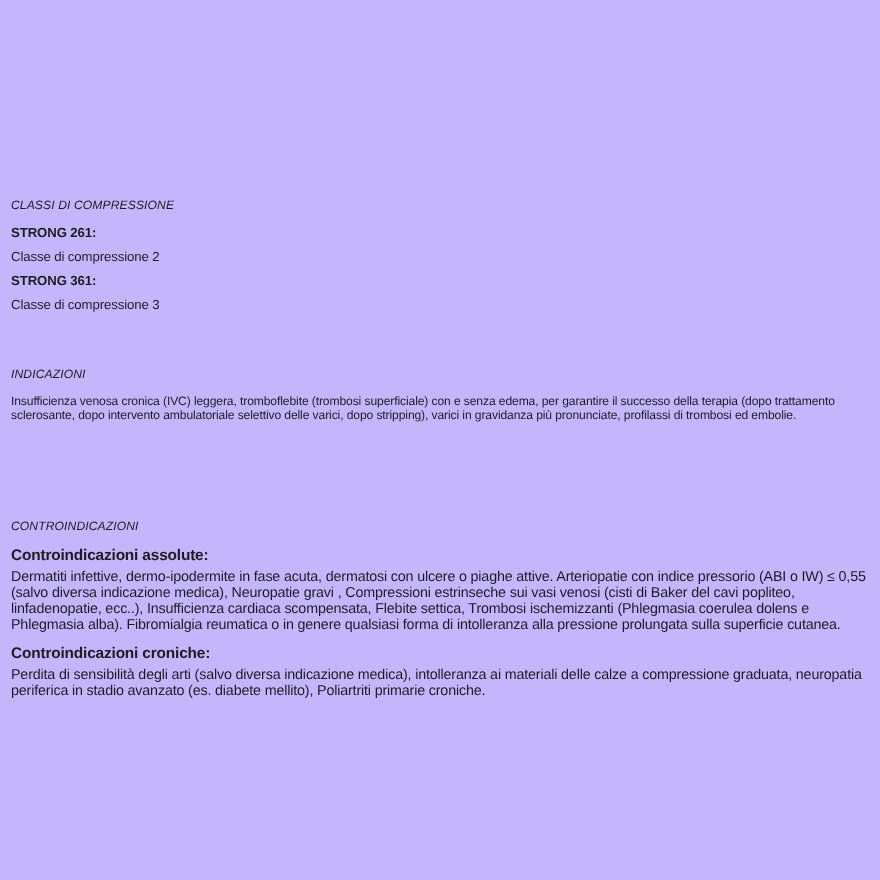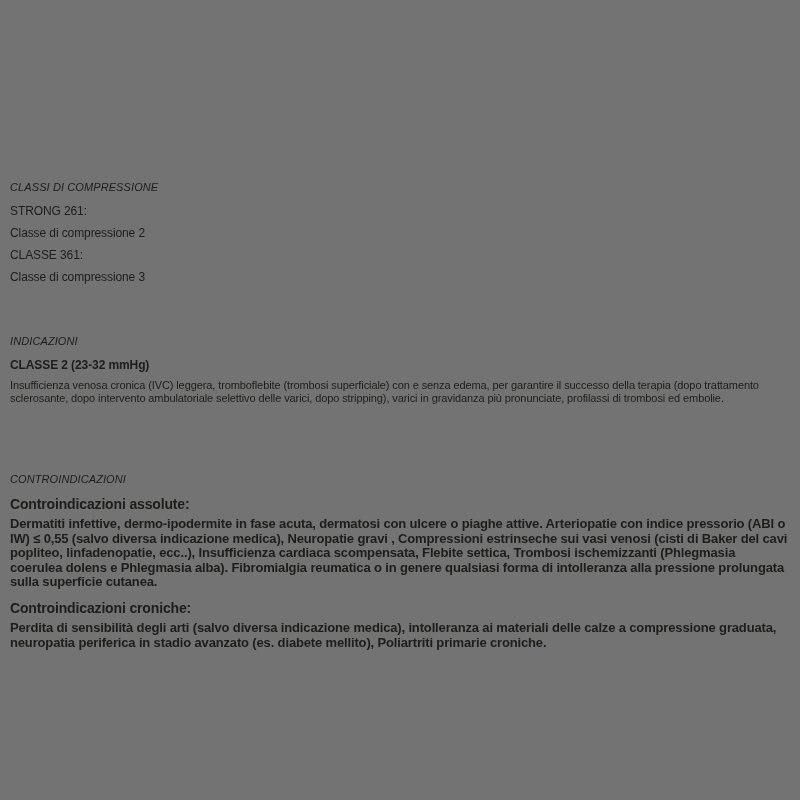--- a/index.html
+++ b/index.html
@@ -4,21 +4,21 @@
 <style>
   html, body {
     margin: 0;
     padding: 0;
     background: #ffffff;
   }
   .page {
     position: relative;
     width: 800px;
     height: 800px;
-    background: #737373;
+    background: #c4b5fd;
     overflow: hidden;
     font-family: "Liberation Sans", sans-serif;
     color: #1d1d1b;
   }
   .section {
     position: absolute;
     left: 10px;
     right: 12px;
   }
   .sec-compressione { top: 181px; }
@@ -34,21 +34,21 @@
     margin: 0 0 12px 0;
   }
 
   
   .line-md {
     font-size: 12px;
     line-height: 13px;
     letter-spacing: -0.1px;
     margin: 0 0 9px 0;
   }
-  .line-md.bold { font-weight: 400; }
+  .line-md.bold { font-weight: 700; }
 
   
   .head-sm {
     font-size: 12px;
     font-weight: 700;
     line-height: 13px;
     letter-spacing: -0.1px;
     margin: 10px 0 7px 0;
   }
   .para-sm {
@@ -64,39 +64,37 @@
     font-weight: 700;
     line-height: 15px;
     letter-spacing: -0.15px;
     margin: 11px 0 5px 0;
   }
   .para-lg {
     font-size: 13px;
     line-height: 14.6px;
     letter-spacing: -0.15px;
     margin: 0 0 8px 0;
-    font-weight: bold;
   }
 </style>
 </head>
 <body>
 
 <div class="page">
 
   <section class="section sec-compressione">
     <h2 class="section-label">CLASSI DI COMPRESSIONE</h2>
     <p class="line-md bold">STRONG 261:</p>
     <p class="line-md">Classe di compressione 2</p>
-    <p class="line-md bold">CLASSE 361:</p>
+    <p class="line-md bold">STRONG 361:</p>
     <p class="line-md">Classe di compressione 3</p>
   </section>
 
   <section class="section sec-indicazioni">
     <h2 class="section-label">INDICAZIONI</h2>
-    <p class="head-sm">CLASSE 2 (23-32 mmHg)</p>
     <p class="para-sm">Insufficienza venosa cronica (IVC) leggera, tromboflebite (trombosi superficiale) con e senza edema, per garantire il successo della terapia (dopo trattamento sclerosante, dopo intervento ambulatoriale selettivo delle varici, dopo stripping), varici in gravidanza più pronunciate, profilassi di trombosi ed embolie.</p>
   </section>
 
   <section class="section sec-controind">
     <h2 class="section-label">CONTROINDICAZIONI</h2>
     <p class="head-lg">Controindicazioni assolute:</p>
     <p class="para-lg">Dermatiti infettive, dermo-ipodermite in fase acuta, dermatosi con ulcere o piaghe attive. Arteriopatie con indice pressorio (ABI o IW) ≤ 0,55 (salvo diversa indicazione medica), Neuropatie gravi , Compressioni estrinseche sui vasi venosi (cisti di Baker del cavi popliteo, linfadenopatie, ecc..), Insufficienza cardiaca scompensata, Flebite settica, Trombosi ischemizzanti (Phlegmasia coerulea dolens e Phlegmasia alba). Fibromialgia reumatica o in genere qualsiasi forma di intolleranza alla pressione prolungata sulla superficie cutanea.</p>
     <p class="head-lg">Controindicazioni croniche:</p>
     <p class="para-lg">Perdita di sensibilità degli arti (salvo diversa indicazione medica), intolleranza ai materiali delle calze a compressione graduata, neuropatia periferica in stadio avanzato (es. diabete mellito), Poliartriti primarie croniche.</p>
   </section>

